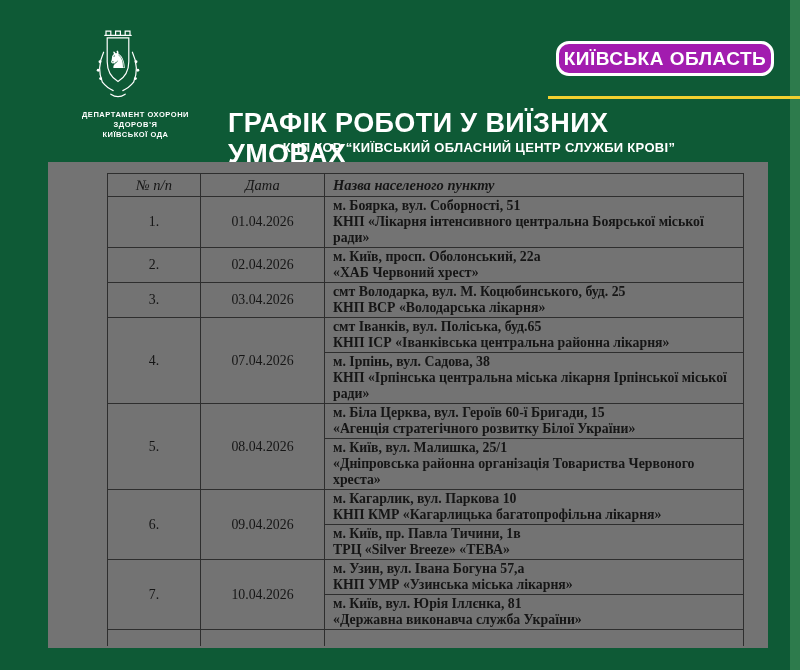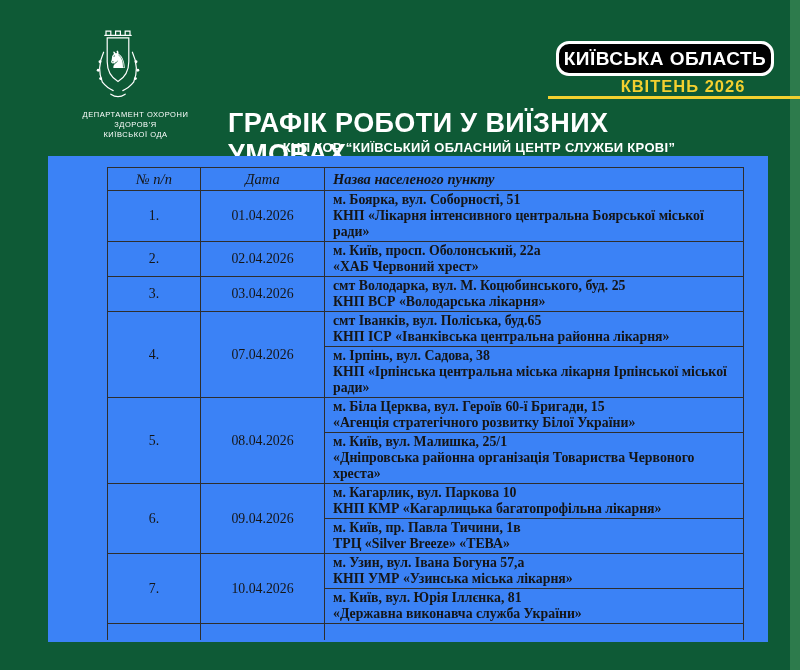--- a/index.html
+++ b/index.html
@@ -3,39 +3,39 @@
 <meta charset="utf-8">
 <style>
   html,body{margin:0;padding:0;background:#0e5a36;}
   .poster{position:relative;width:800px;height:670px;background:#0e5a36;overflow:hidden;
           font-family:"Liberation Sans",sans-serif;}
   .right-strip{position:absolute;right:0;top:0;width:10px;height:670px;background:#2d7b4c;}
 
   
   .logo{position:absolute;left:40px;top:26px;width:156px;text-align:center;color:#fff;}
   .logo svg{display:block;margin:0 auto;}
-  .dept{margin-top:4px;font-size:7.5px;font-weight:normal;letter-spacing:0.55px;line-height:10px;color:#fff;margin-left:35px;}
+  .dept{margin-top:4px;font-size:7.5px;font-weight:bold;letter-spacing:0.55px;line-height:10px;color:#fff;margin-left:35px;}
 
   
   .region-badge{position:absolute;left:556px;top:41px;width:212px;height:29px;
-    background:#000000;border:3px solid #ffffff;border-radius:13px;
+    background:#a21caf;border:3px solid #ffffff;border-radius:13px;
     color:#fff;font-weight:bold;font-size:19px;letter-spacing:0.5px;
     display:flex;align-items:center;justify-content:center;}
   .month-badge{position:absolute;left:583px;top:77px;width:200px;text-align:center;
     color:#f3d02f;font-weight:bold;font-size:16.5px;letter-spacing:1px;}
   .accent-line{position:absolute;left:548px;top:96px;width:252px;height:3px;background:#f3d02f;}
 
   
   .title{position:absolute;left:228px;top:108px;width:502px;text-align:left;
     color:#fff;font-weight:bold;font-size:27px;letter-spacing:0.4px;}
   .subtitle{position:absolute;left:228px;top:140px;width:502px;text-align:center;
     color:#fff;font-weight:bold;font-size:13px;letter-spacing:0.3px;}
 
   
-  .panel{position:absolute;left:48px;top:156px;width:720px;height:486px;background:#3b82f6;overflow:hidden;}
+  .panel{position:absolute;left:48px;top:162px;width:720px;height:486px;background:#737373;overflow:hidden;}
   table.sched{position:absolute;left:59px;top:11px;border-collapse:collapse;table-layout:fixed;width:592px;
     font-family:"Liberation Serif",serif;font-size:13.8px;line-height:16px;color:#151515;}
   table.sched td{border:1.5px solid #2e2e2e;padding:1px 8px;vertical-align:middle;}
   td.th{font-style:italic;font-size:14.5px;text-align:center;height:20px;padding:0 4px;}
   td.c-num{width:76px;text-align:center;}
   td.c-date{width:107px;text-align:center;}
   td.c-name{width:402px;text-align:left;font-weight:bold;}
   td.pad-bottom{padding-bottom:16px;vertical-align:top;margin-top:16px;}
   tr.sliver td{height:14px;border-bottom:none;}
 </style>
@@ -61,21 +61,20 @@
       <circle cx="79" cy="86" r="2.4" fill="#ffffff" stroke="none"></circle>
       <path d="M38 112 Q50 120 62 112"></path>
     </svg>
     <div class="dept">
       <div>ДЕПАРТАМЕНТ ОХОРОНИ ЗДОРОВ’Я</div>
       <div>КИЇВСЬКОЇ ОДА</div>
     </div>
   </div>
 
   <div class="region-badge">КИЇВСЬКА ОБЛАСТЬ</div>
-  <div class="month-badge">КВІТЕНЬ 2026</div>
   <div class="accent-line"></div>
 
   <div class="title">ГРАФІК РОБОТИ У ВИЇЗНИХ УМОВАХ</div>
   <div class="subtitle">КНП КОР “КИЇВСЬКИЙ ОБЛАСНИЙ ЦЕНТР СЛУЖБИ КРОВІ”</div>
 
   <div class="panel">
     <table class="sched">
       <tbody>
         <tr>
           <td class="th c-num">№  п/п</td>

